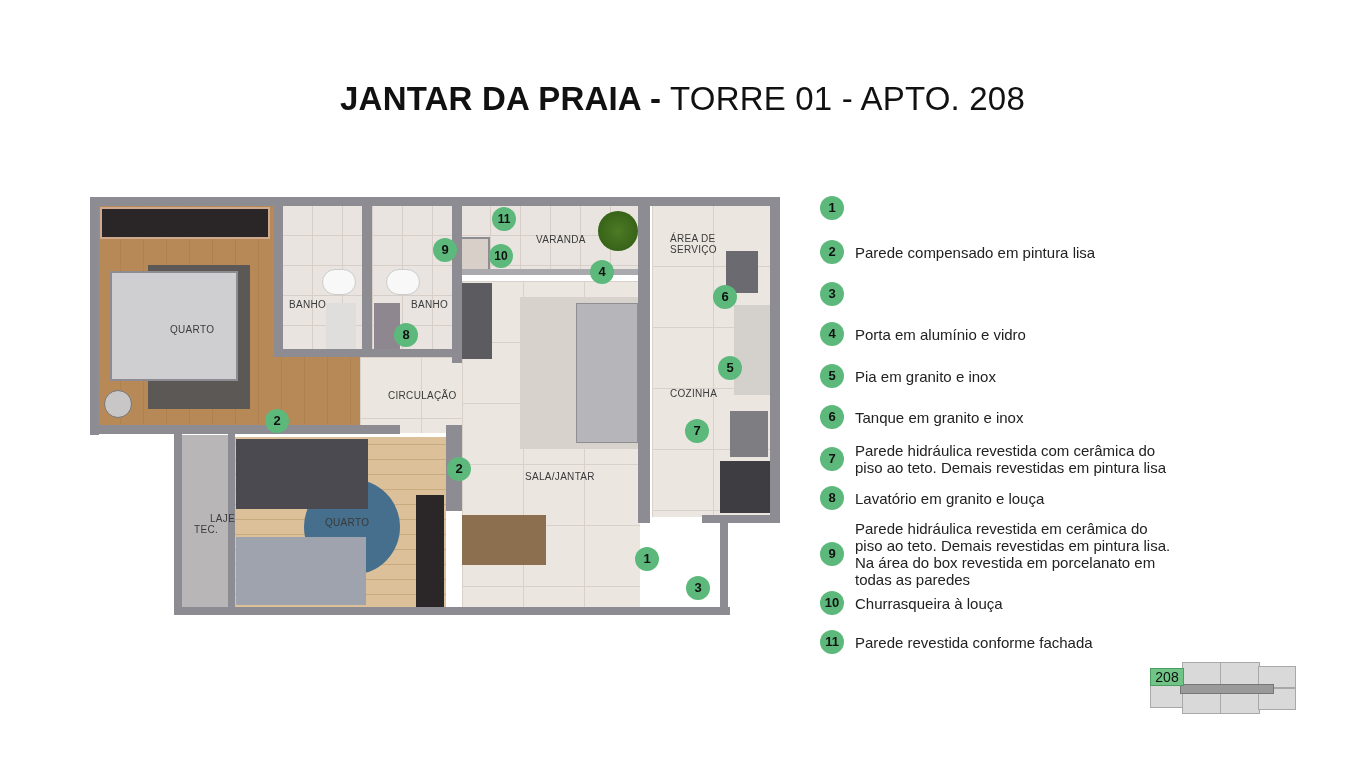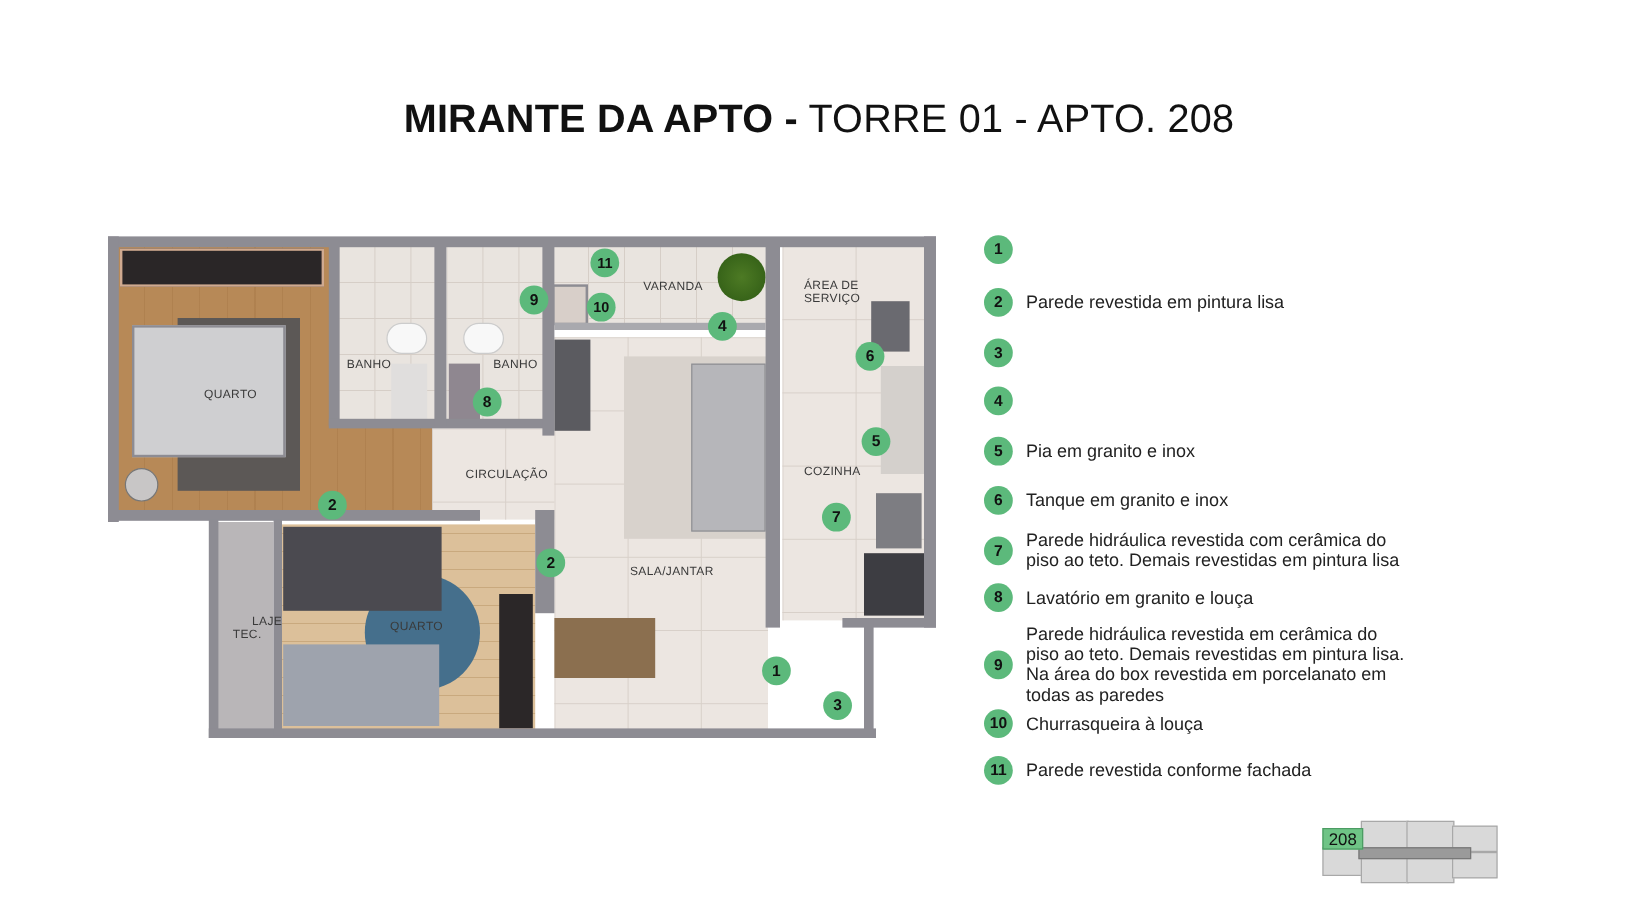--- a/index.html
+++ b/index.html
@@ -24,30 +24,30 @@
     .marker { position: absolute; width: 24px; height: 24px; border-radius: 50%; background: #5cb97b; color: #111; font-size: 13px; font-weight: bold; text-align: center; line-height: 24px; }
     .marker.sm { font-size: 12px; }
 
     
     .legend { position: absolute; left: 820px; top: 0; width: 360px; }
     .legend-item { position: absolute; left: 0; display: flex; align-items: center; }
     .legend-badge { width: 24px; height: 24px; border-radius: 50%; background: #5cb97b; color: #111; font-size: 13px; font-weight: bold; text-align: center; line-height: 24px; flex: none; }
     .legend-text { margin-left: 11px; font-size: 15px; color: #222; line-height: 17px; width: 320px; }
 
     
-    .keyplan { position: absolute; left: 1102px; top: 662px; width: 176px; height: 52px; margin-top: 22px; }
+    .keyplan { position: absolute; left: 1150px; top: 662px; width: 176px; height: 52px; }
     .kp-block { position: absolute; background: #d9d9d9; border: 1px solid #a8a8a8; }
     .kp-core { position: absolute; background: #9a9a9a; border: 1px solid #777; }
     .kp-active { position: absolute; background: #6fc486; border: 1px solid #4c9c63; color: #111; font-size: 14px; text-align: center; line-height: 17px; }
   </style>
 </head>
 <body>
 
 <div class="title">
-  <span class="bold">MIRANTE DA APTO -</span>
+  <span class="bold">JANTAR DA PRAIA -</span>
   <span class="light">TORRE 01 - APTO. 208</span>
 </div>
 
 <div class="plan">
 
   <div class="room wood" style="left:8px;top:8px;width:262px;height:222px;"></div>
   <div class="room" style="left:10px;top:10px;width:170px;height:32px;background:#2a2627;border:2px solid #cfa98f;"></div>
   <div class="room" style="left:58px;top:68px;width:102px;height:144px;background:#5c5856;"></div>
   <div class="room" style="left:20px;top:74px;width:128px;height:110px;background:#cfcfd1;border:2px solid #8d8c93;"></div>
   <div class="room" style="left:14px;top:193px;width:28px;height:28px;border-radius:50%;background:#c8c6c6;border:1px solid #777;"></div>
@@ -128,27 +128,28 @@
   <div class="marker" style="left:545px;top:350px;">1</div>
   <div class="marker" style="left:596px;top:379px;">3</div>
 </div>
 
 <div class="legend">
   <div class="legend-item" style="top:196px;">
     <span class="legend-badge">1</span>
   </div>
   <div class="legend-item" style="top:240px;">
     <span class="legend-badge">2</span>
-    <span class="legend-text">Parede revestida em pintura lisa</span>
+    <span class="legend-text">Parede compensado em pintura lisa</span>
   </div>
   <div class="legend-item" style="top:282px;">
     <span class="legend-badge">3</span>
   </div>
   <div class="legend-item" style="top:322px;">
     <span class="legend-badge">4</span>
+    <span class="legend-text">Porta em alumínio e vidro</span>
   </div>
   <div class="legend-item" style="top:364px;">
     <span class="legend-badge">5</span>
     <span class="legend-text">Pia em granito e inox</span>
   </div>
   <div class="legend-item" style="top:405px;">
     <span class="legend-badge">6</span>
     <span class="legend-text">Tanque em granito e inox</span>
   </div>
   <div class="legend-item" style="top:442px;">

